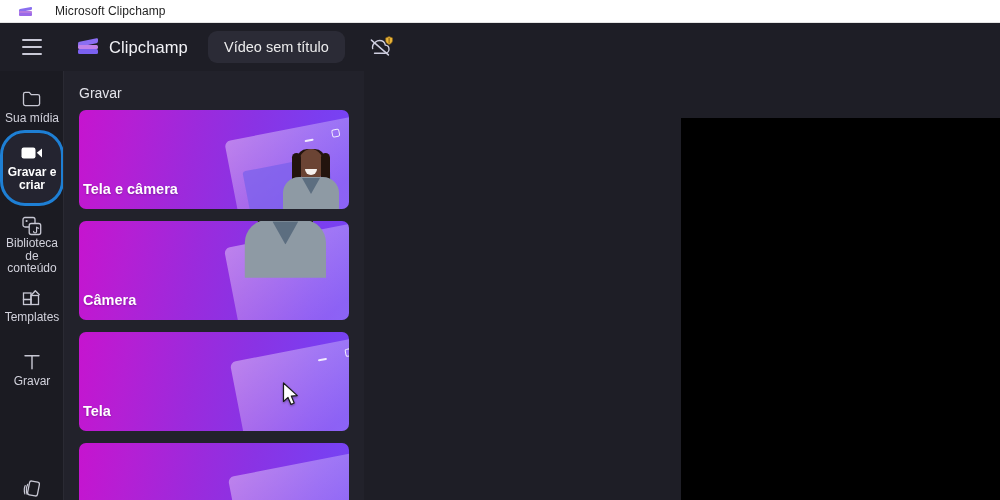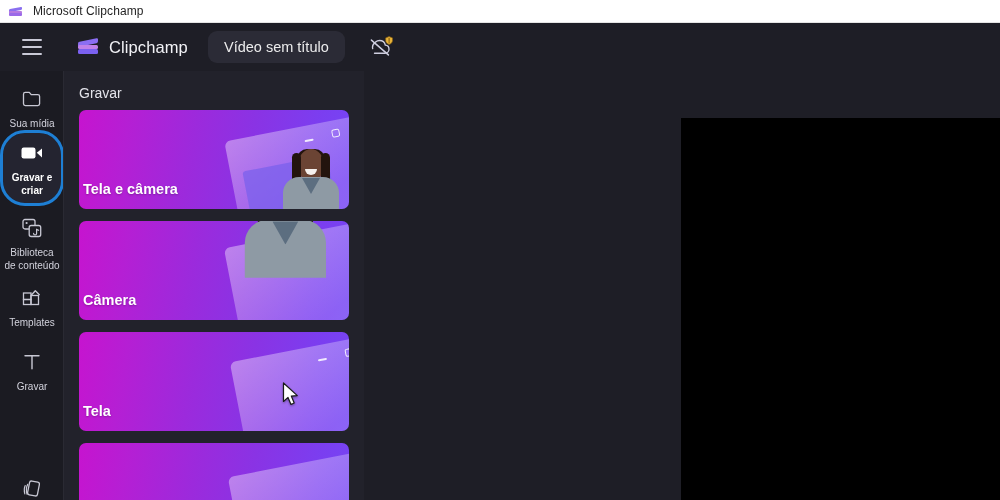--- a/index.html
+++ b/index.html
@@ -9,22 +9,23 @@
     background: #1b1b22;
     font-family: "Liberation Sans", sans-serif;
   }
 
   
   .titlebar {
     position: absolute; left: 0; top: 0;
     width: 1000px; height: 23px;
     background: #ffffff;
     display: flex; align-items: center;
-    padding-left: 8px;
+    padding-left: 18px;
     border-bottom: 1px solid #e4e4e4;
+    gap: 12px;
   }
   .tb-icon { width: 16px; height: 16px; position: relative; flex: 0 0 auto; }
   .tb-icon i {
     position: absolute; display: block; border-radius: 1px;
   }
   .tb-icon .b1 { left: 1px; top: 4.5px; width: 13px; height: 3px; background: #8a6ff0; transform: skewY(-11deg); }
   .tb-icon .b2 { left: 1px; top: 7.5px; width: 13px; height: 3px; background: #b57ae0; }
   .tb-icon .b3 { left: 1px; top: 10px; width: 13px; height: 3px; background: #9b6ae8; }
   .tb-title {
     margin-left: 9px;
@@ -89,21 +90,21 @@
     position: absolute; left: 3px; width: 58px;
     display: flex; flex-direction: column; align-items: center;
     cursor: pointer; border-radius: 5px;
     padding-top: 7px;
   }
   .rail-ico {
     width: 26px; height: 26px; display: flex; align-items: center; justify-content: center;
     color: #c8c8d4;
   }
   .rail-lbl {
-    margin-top: 6px; font-size: 10px; line-height: 12.5px;
+    font-size: 12px; line-height: 12.5px;
     color: #d2d2dc; text-align: center; width: 56px;
   }
   .rail-item.active {
     outline: 3px solid #1e7fd4;
     outline-offset: 0;
     background: #242430;
     border-radius: 22px;
   }
   .rail-item.active .rail-lbl { font-weight: 700; color: #ffffff; }
 

